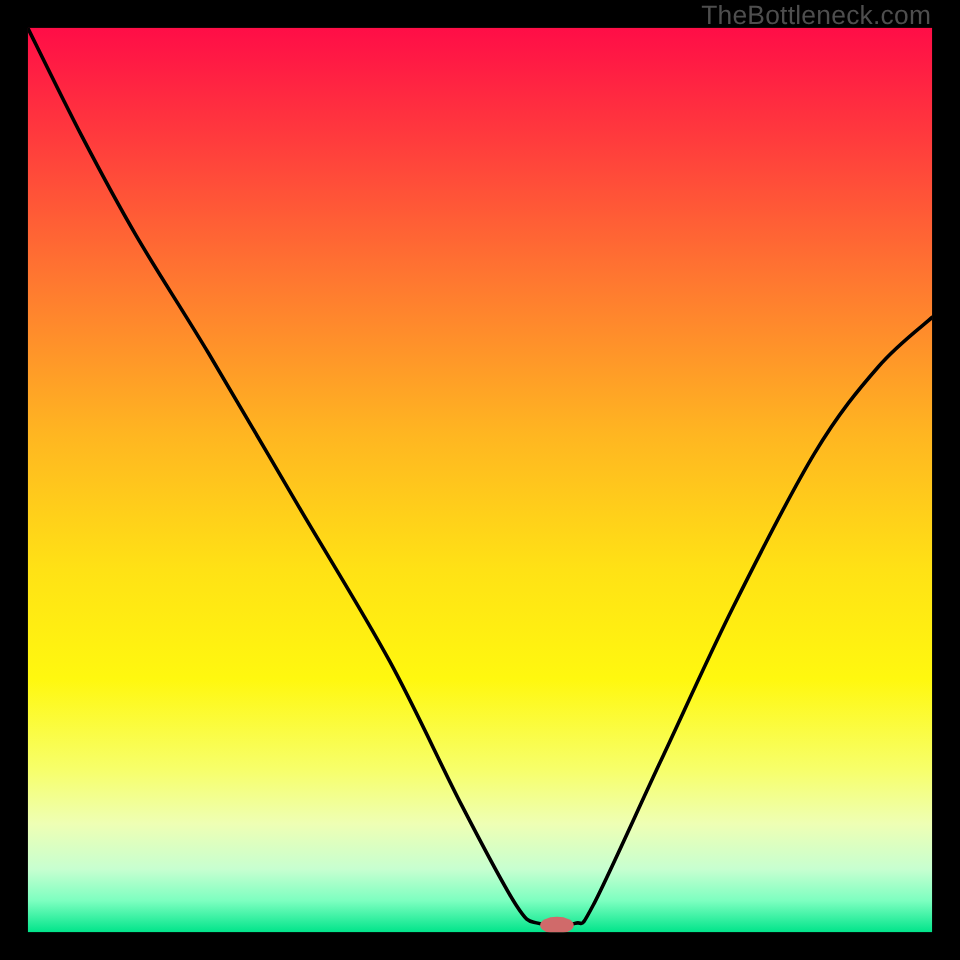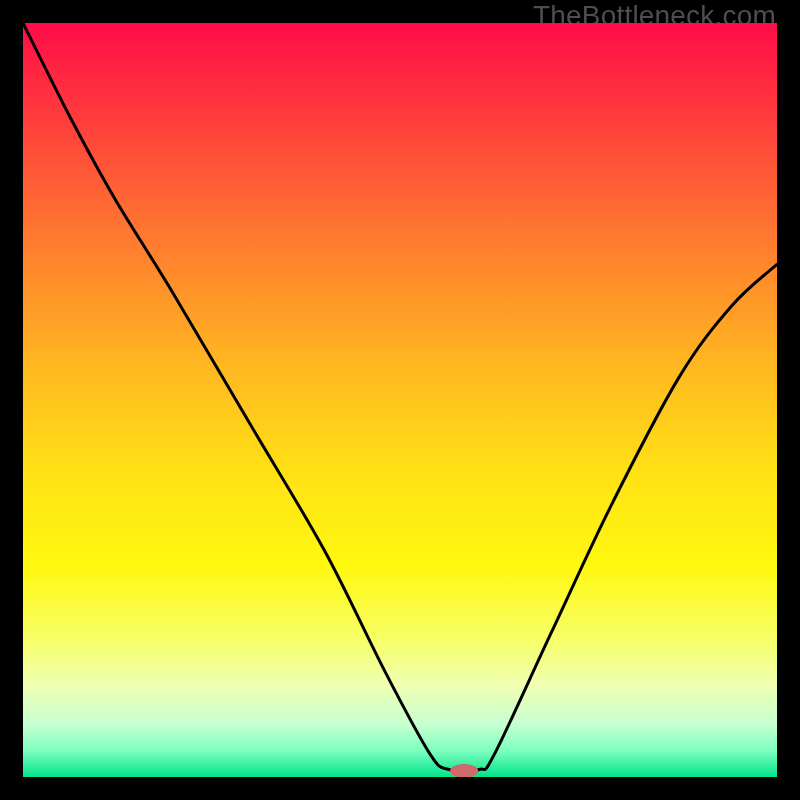--- a/index.html
+++ b/index.html
@@ -23,21 +23,21 @@
     top: 23px;
     width: 754px;
     height: 754px;
     overflow: hidden;
   }
   .watermark {
     position: absolute;
     top: 0px;
     right: 24px;
     color: #4e4e4e;
-    font-size: 28px;
+    font-size: 22px;
     font-weight: 500;
     letter-spacing: 0.2px;
     user-select: none;
   }
   svg {
     display: block;
   }
 </style>
 </head>
 <body>

